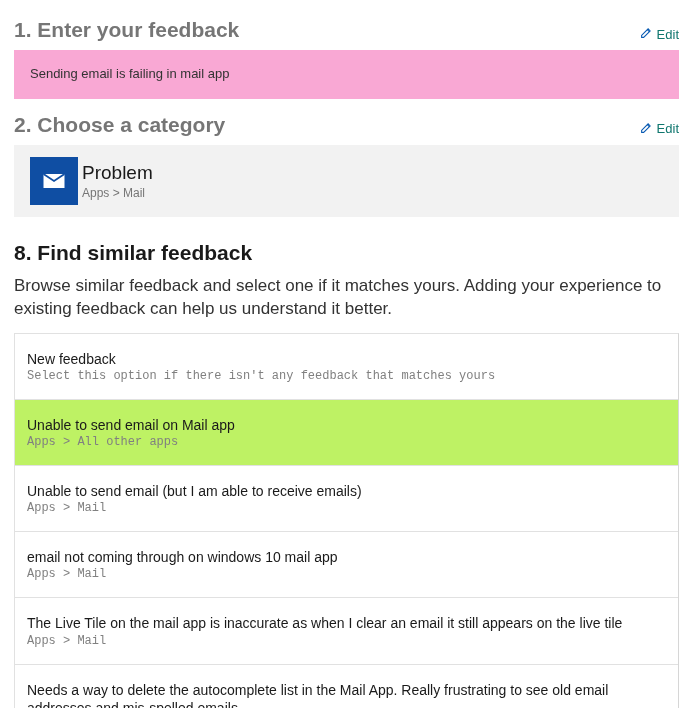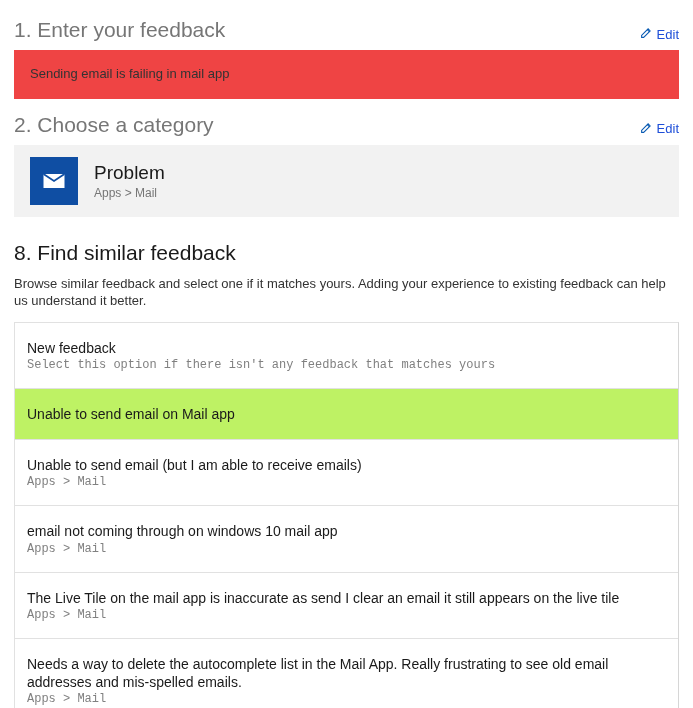--- a/index.html
+++ b/index.html
@@ -12,48 +12,48 @@
     }
     .section-header {
       display: flex;
       justify-content: space-between;
       align-items: flex-end;
       margin-top: 10px;
       margin-bottom: 8px;
     }
     .section-title {
       font-size: 21px;
-      font-weight: 400;
+      font-weight: 700;
       color: #767676;
     }
     .section-title.active {
       color: #1a1a1a;
     }
     .edit-link {
       display: flex;
       align-items: center;
       gap: 4px;
-      color: #1d4ed8;
+      color: #0f766e;
       font-size: 13px;
       cursor: pointer;
     }
     .edit-link svg { width: 13px; height: 13px; }
     .feedback-summary {
-      background: #ef4444;
+      background: #f9a8d4;
       padding: 12px 16px;
       font-size: 13px;
       color: #333;
       line-height: 1.9;
     }
     .category-card {
       background: #f2f2f2;
       padding: 12px 16px;
       display: flex;
       align-items: center;
-      gap: 16px;
+      gap: 4px;
     }
     .category-icon {
       width: 48px;
       height: 48px;
       background: #0f4ea3;
       display: flex;
       align-items: center;
       justify-content: center;
     }
     .category-icon svg { width: 28px; height: 28px; fill: #fff; }
@@ -61,21 +61,21 @@
       font-size: 19px;
       font-weight: 300;
       color: #1a1a1a;
     }
     .category-text .cat-sub {
       font-size: 12px;
       color: #767676;
       margin-top: 2px;
     }
     .instructions {
-      font-size: 13px;
+      font-size: 17px;
       color: #333;
       margin: 10px 0 12px 0;
       line-height: 1.35;
     }
     .feedback-list {
       border-top: 1px solid #e1e1e1;
       border-left: 1px solid #e1e1e1;
       border-right: 1px solid #d6d6d6;
     }
     .feedback-item {
@@ -163,31 +163,32 @@
 </div>
 <div class="instructions">Browse similar feedback and select one if it matches yours. Adding your experience to existing feedback can help us understand it better.</div>
 
 <div class="feedback-list" id="feedback-list">
     <div class="feedback-item">
       <div class="fi-title">New feedback</div>
       <div class="fi-sub">Select this option if there isn't any feedback that matches yours</div>
     </div>
     <div class="feedback-item selected">
       <div class="fi-title">Unable to send email on Mail app</div>
+      <div class="fi-sub">Apps &gt; All other apps</div>
     </div>
     <div class="feedback-item">
       <div class="fi-title">Unable to send email (but I am able to receive emails)</div>
       <div class="fi-sub">Apps &gt; Mail</div>
     </div>
     <div class="feedback-item">
       <div class="fi-title">email not coming through on windows 10 mail app</div>
       <div class="fi-sub">Apps &gt; Mail</div>
     </div>
     <div class="feedback-item">
-      <div class="fi-title">The Live Tile on the mail app is inaccurate as send I clear an email it still appears on the live tile</div>
+      <div class="fi-title">The Live Tile on the mail app is inaccurate as when I clear an email it still appears on the live tile</div>
       <div class="fi-sub">Apps &gt; Mail</div>
     </div>
     <div class="feedback-item">
       <div class="fi-title">Needs a way to delete the autocomplete list in the Mail App.  Really frustrating to see old email addresses and mis-spelled emails.</div>
       <div class="fi-sub">Apps &gt; Mail</div>
     </div>
   </div>
 
 <button class="next-button">Next</button>
 

